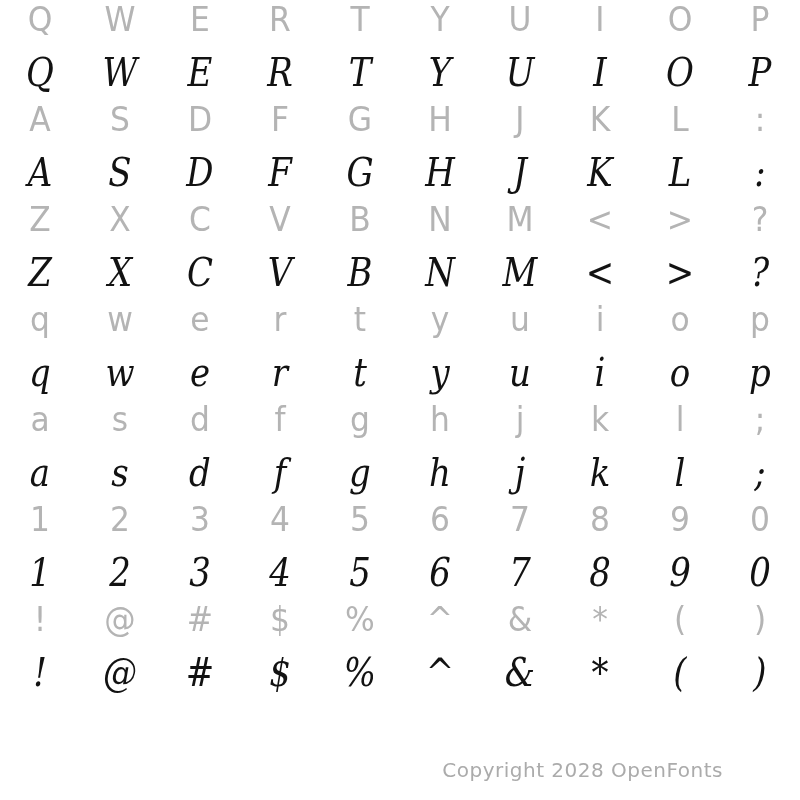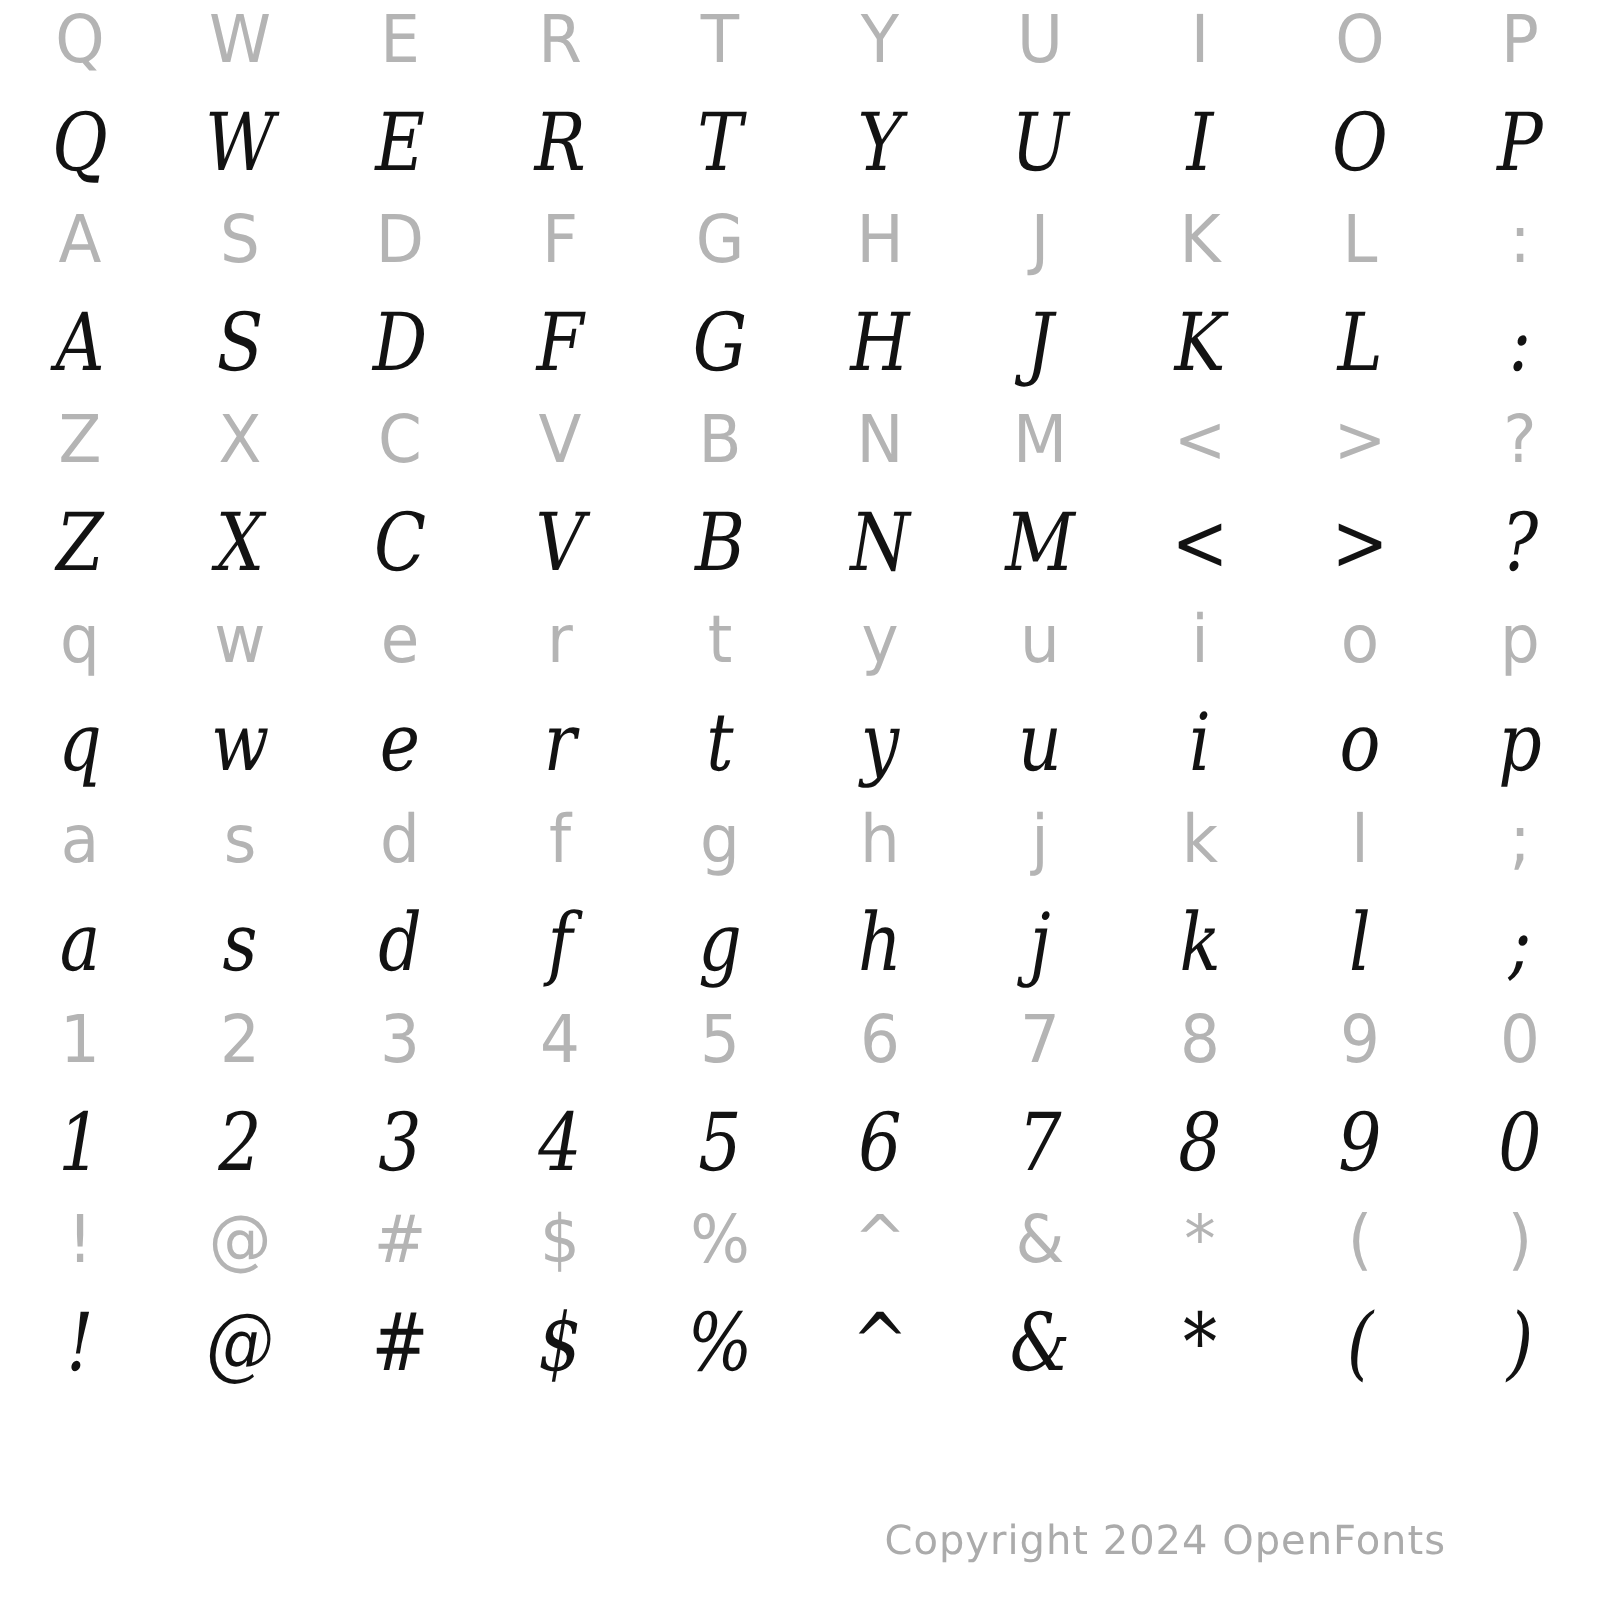--- a/index.html
+++ b/index.html
@@ -244,13 +244,13 @@
         <span class="cell">%</span>
         <span class="cell">^</span>
         <span class="cell">&amp;</span>
         <span class="cell">*</span>
         <span class="cell">(</span>
         <span class="cell">)</span>
       </div>
     </div>
   </div>
 
-<div id="copyright" style="color: rgb(171, 171, 171);">Copyright 2024 OpenFonts</div>
+<div id="copyright" style="color: rgb(171, 171, 171);">Copyright 2028 OpenFonts</div>
 
 </body></html>

